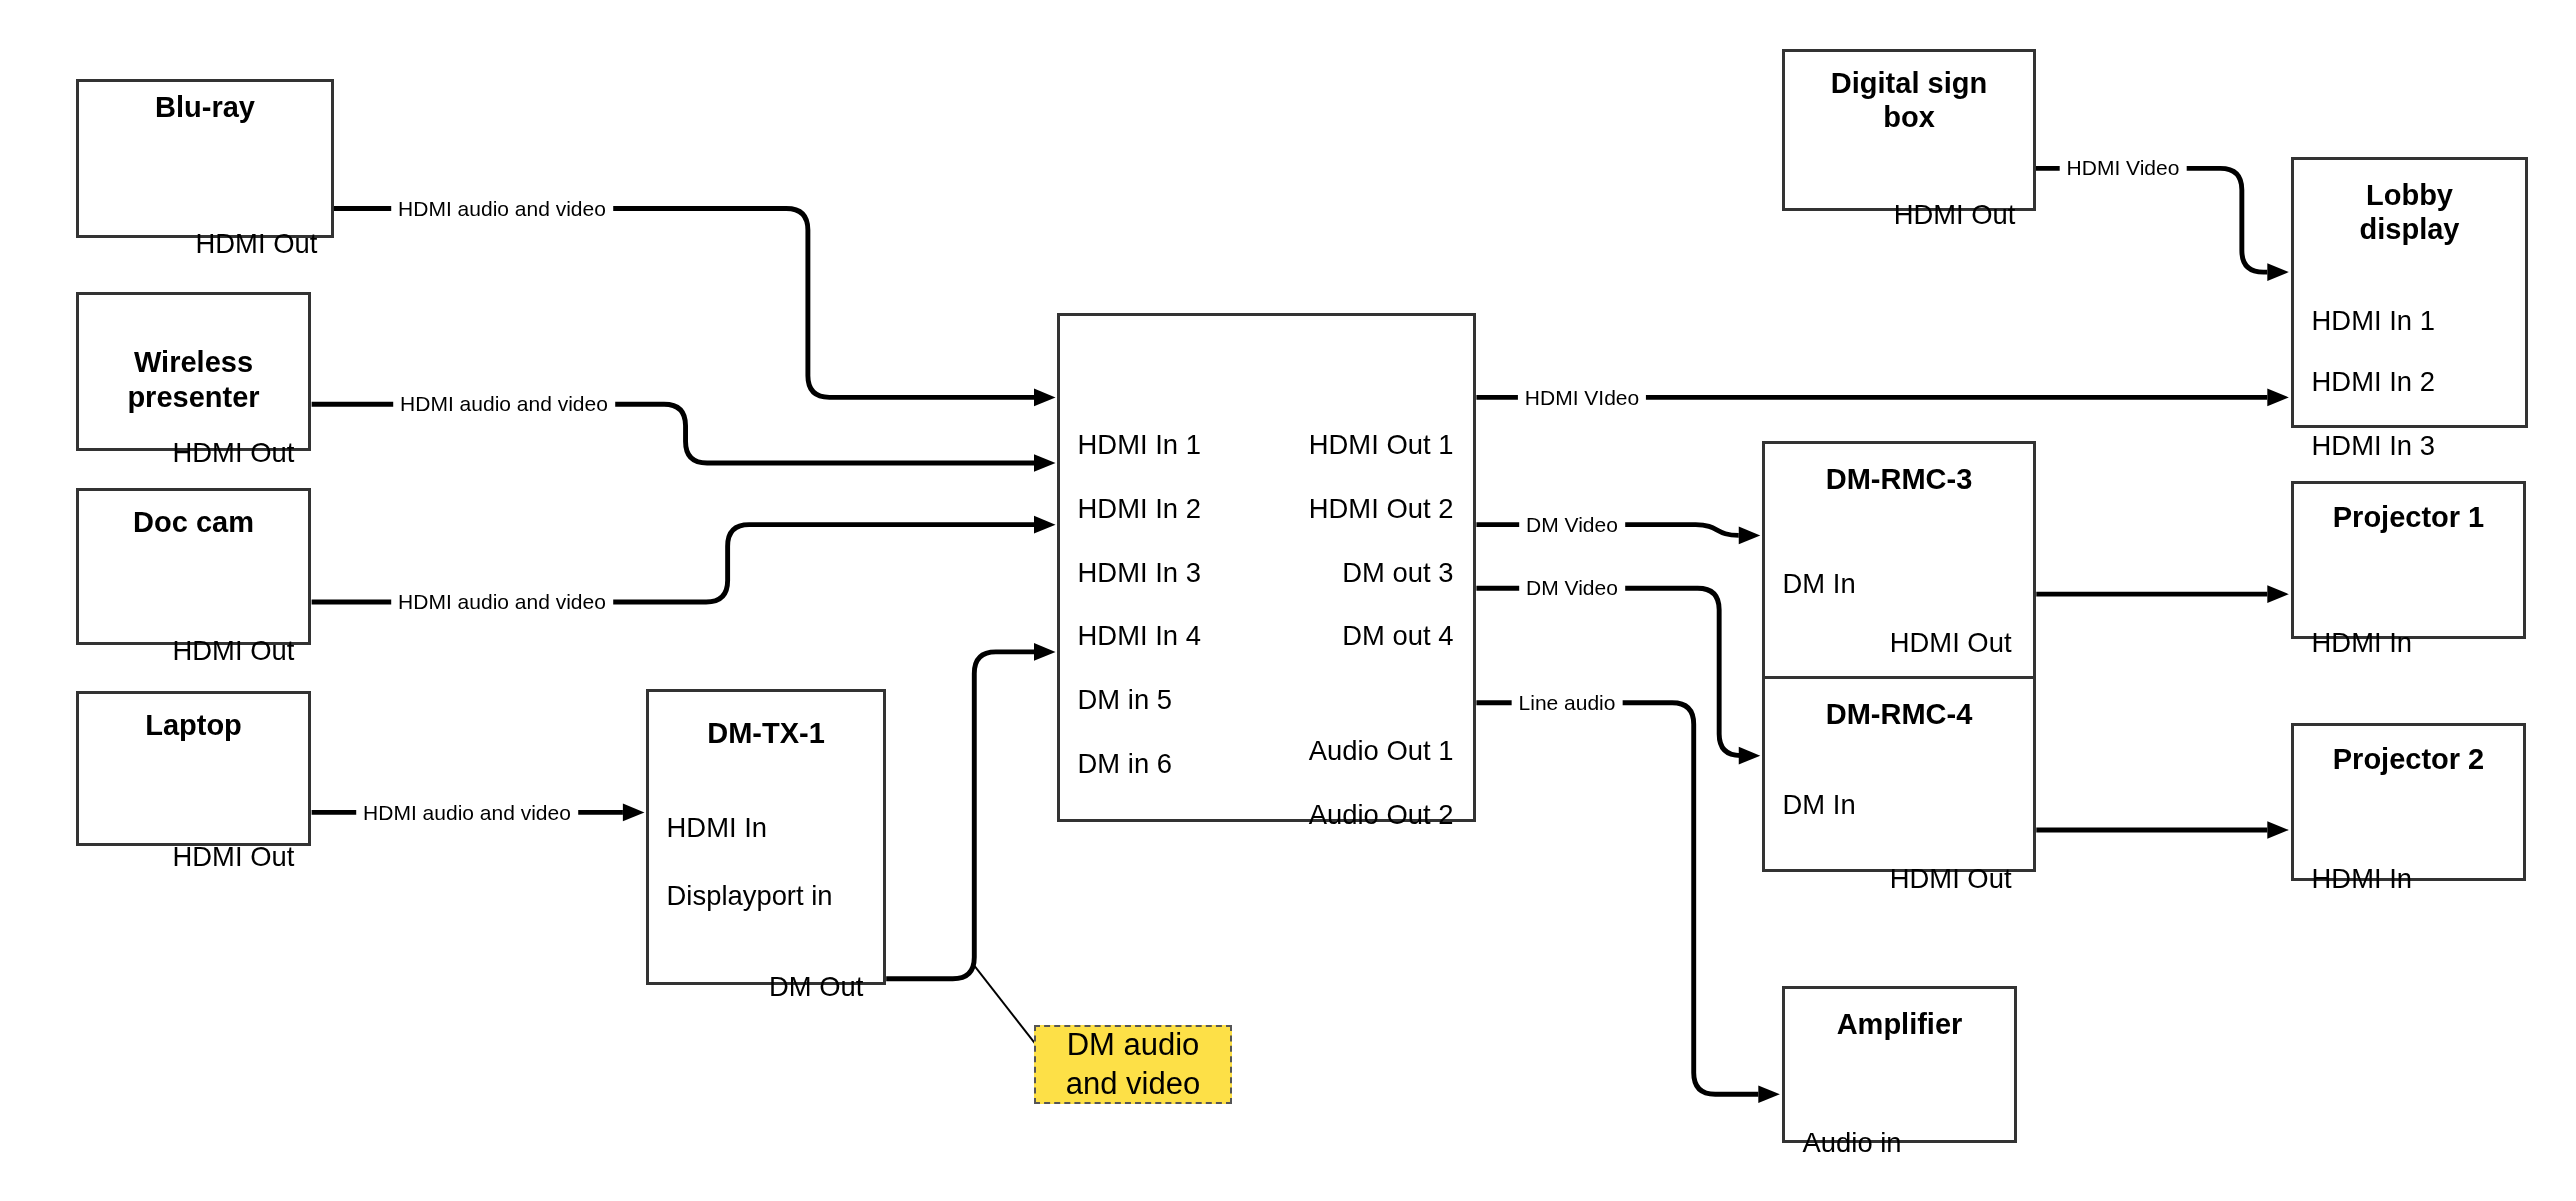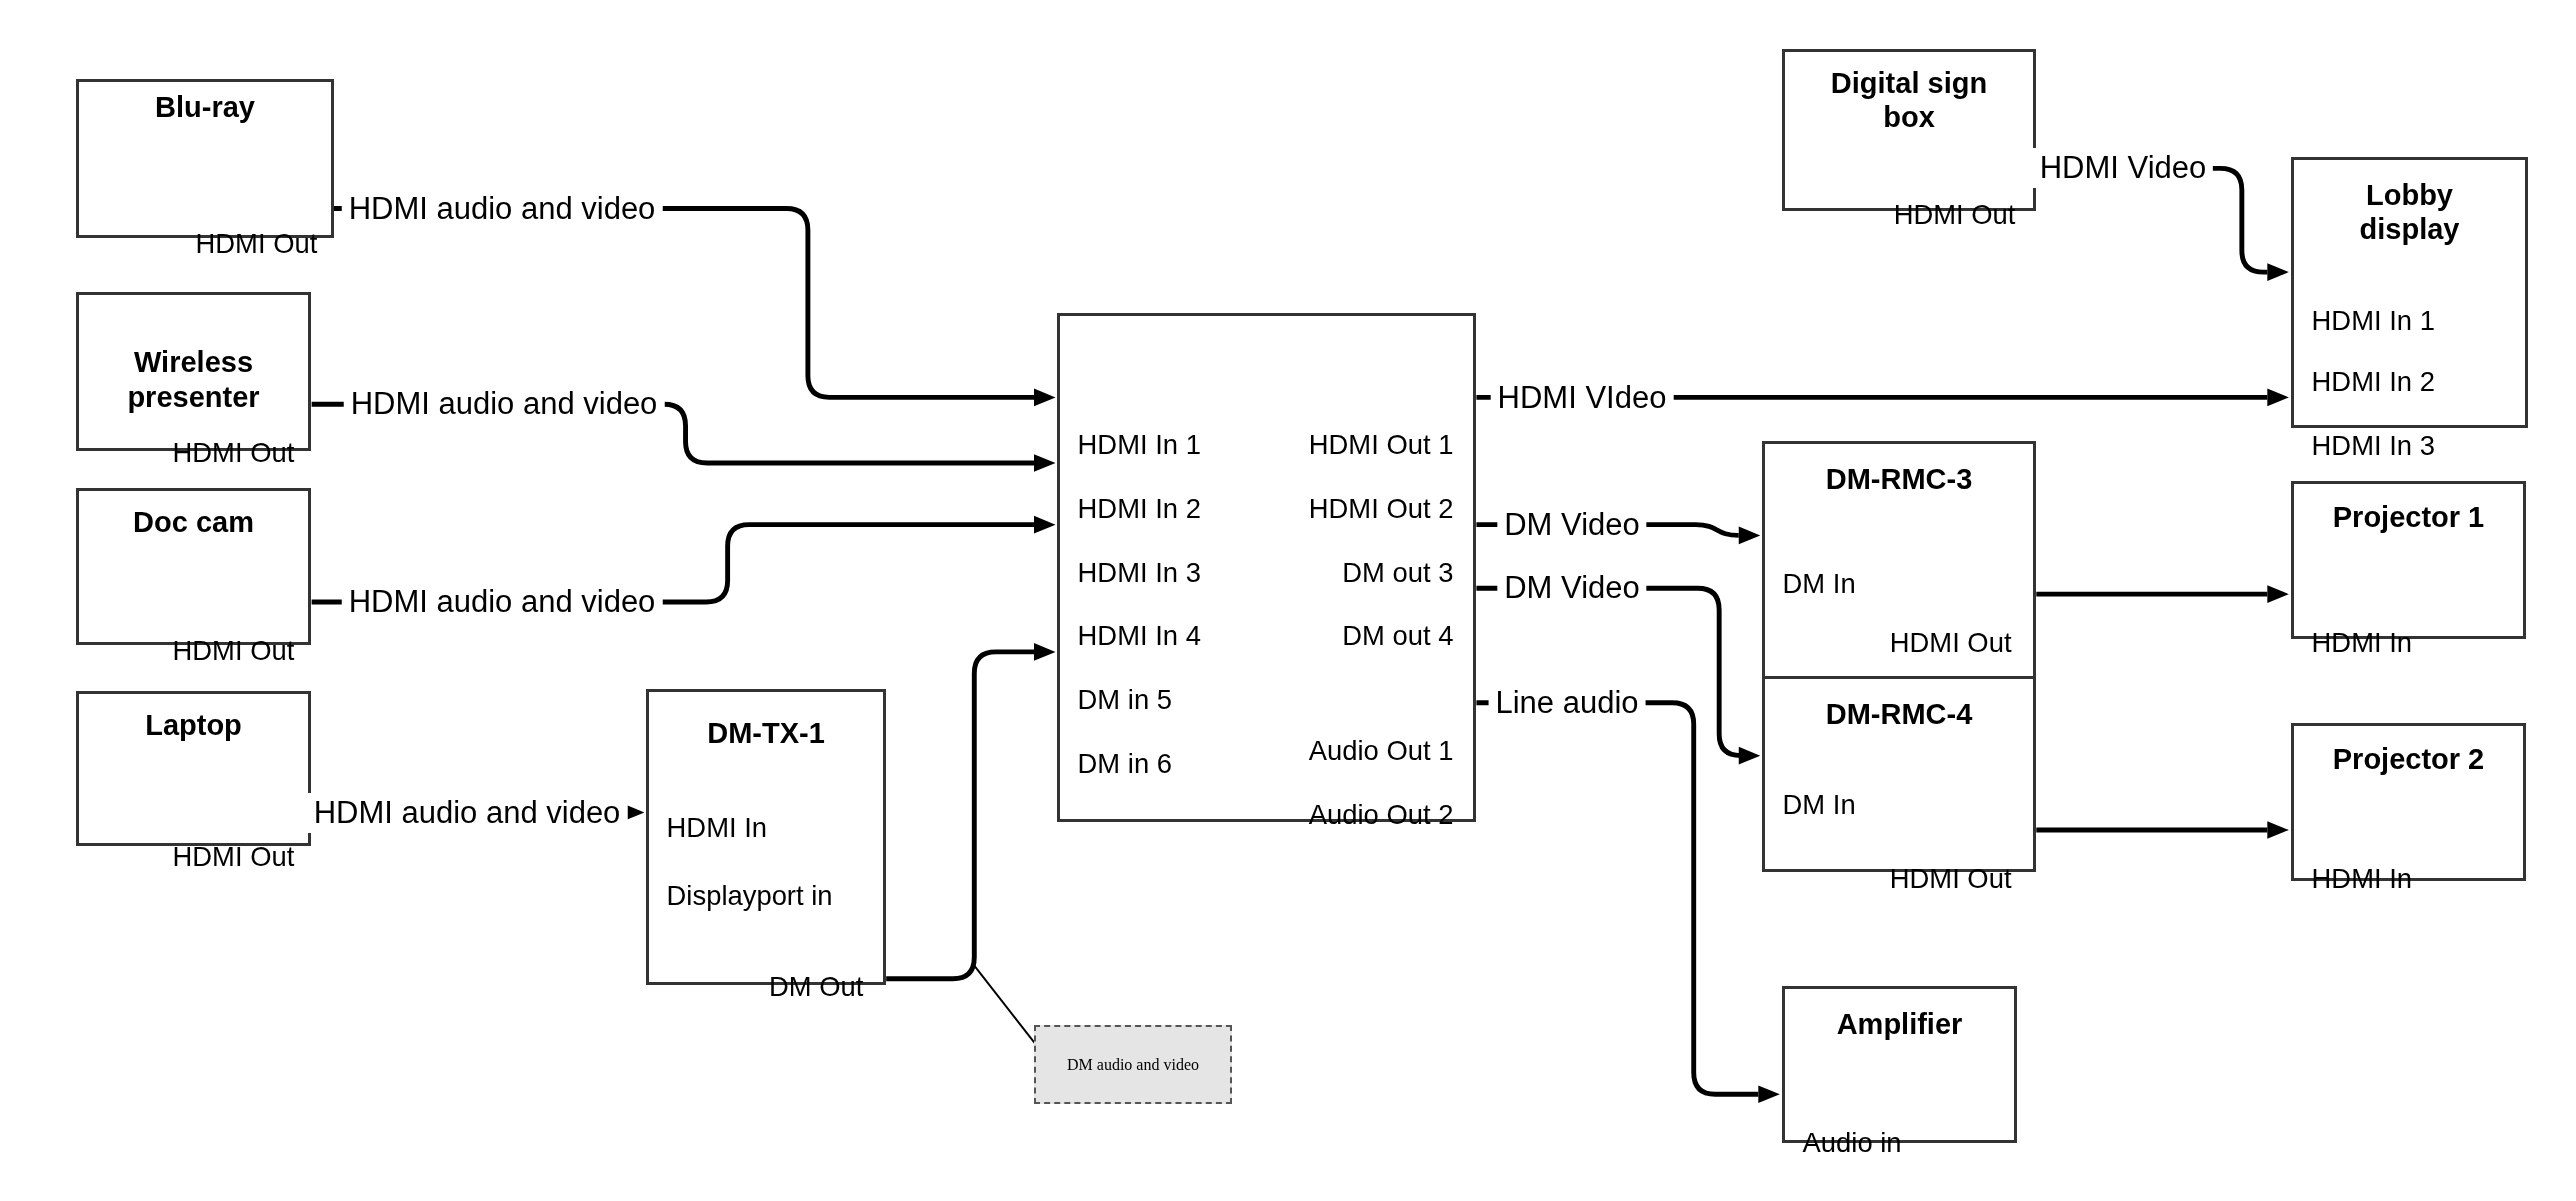--- a/index.html
+++ b/index.html
@@ -7,24 +7,24 @@
   #canvas{position:relative;width:2576px;height:1201px;background:#fff;overflow:hidden;}
   #wires{position:absolute;left:0;top:0;width:2576px;height:1201px;}
   .node{position:absolute;border:3.9px solid #333;background:#fff;box-sizing:border-box;}
   .title{position:absolute;left:0;right:0;text-align:center;font-size:29px;font-weight:bold;color:#000;line-height:1.2;}
   .title.n-wireless{left:13%;right:13%;margin-top:40px;}
   .title.n-digital{left:12%;right:12%;}
   .title.n-lobby{left:20%;right:20%;}
   .port{position:absolute;font-size:27.4px;color:#000;white-space:nowrap;line-height:27.4px;margin-top:45px;}
   .port.pl{left:17.6px;}
   .port.pr{right:13.7px;text-align:right;}
-  .wire-label{position:absolute;transform:translate(-50%,-50%);background:#fff;padding:2px 6.9px;font-size:31px;color:#000;white-space:nowrap;}
-  .note{position:absolute;border:2px dashed #555;background:#e5e5e5;box-sizing:border-box;
-        font-size:16px;color:#000;text-align:center;display:flex;align-items:center;justify-content:center;
-        line-height:1.25;padding:3.9px 13.7px;font-family:Liberation Serif, serif;}
+  .wire-label{position:absolute;transform:translate(-50%,-50%);background:#fff;padding:2px 6.9px;font-size:21px;color:#000;white-space:nowrap;}
+  .note{position:absolute;border:2px dashed #555;background:#fde047;box-sizing:border-box;
+        font-size:31px;color:#000;text-align:center;display:flex;align-items:center;justify-content:center;
+        line-height:1.25;padding:3.9px 13.7px;}
 </style>
 </head>
 <body>
 
 <div id="canvas">
 
   <svg id="wires" viewBox="0 0 2631 1227" fill="none" stroke="#000" stroke-width="5">
 
     <path d="M 318 213 H 803 Q 825 213 825 235 V 384 Q 825 406 847 406 H 1058"></path>
     <polygon fill="#000" stroke="none" points="1078,406 1056,397 1056,415"></polygon>

